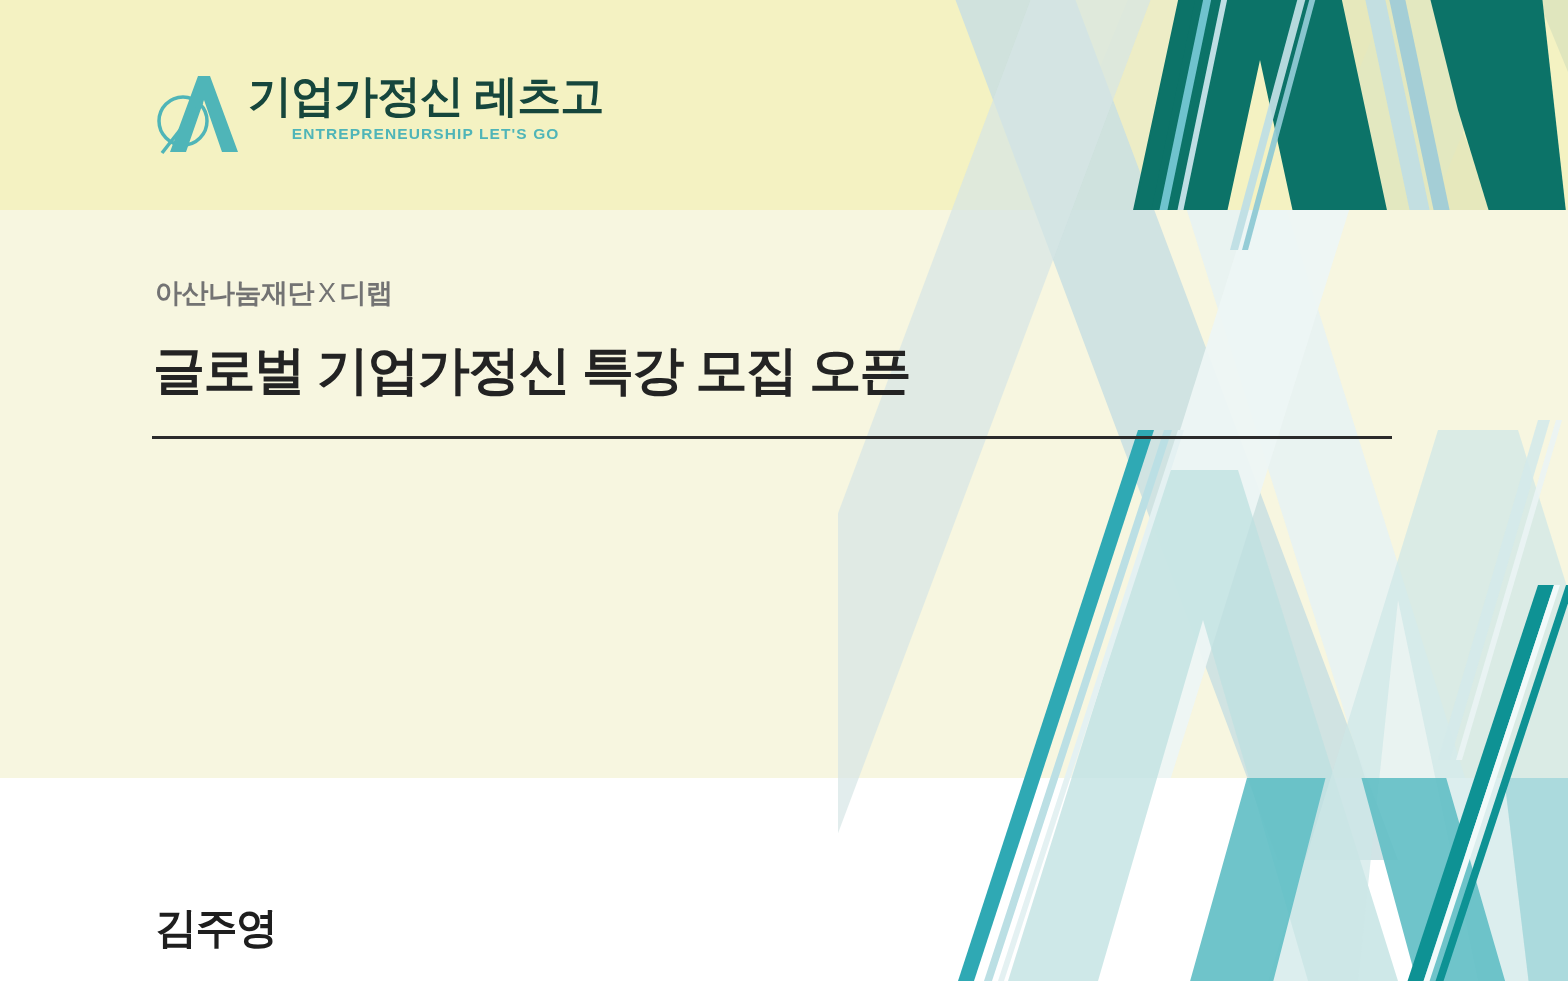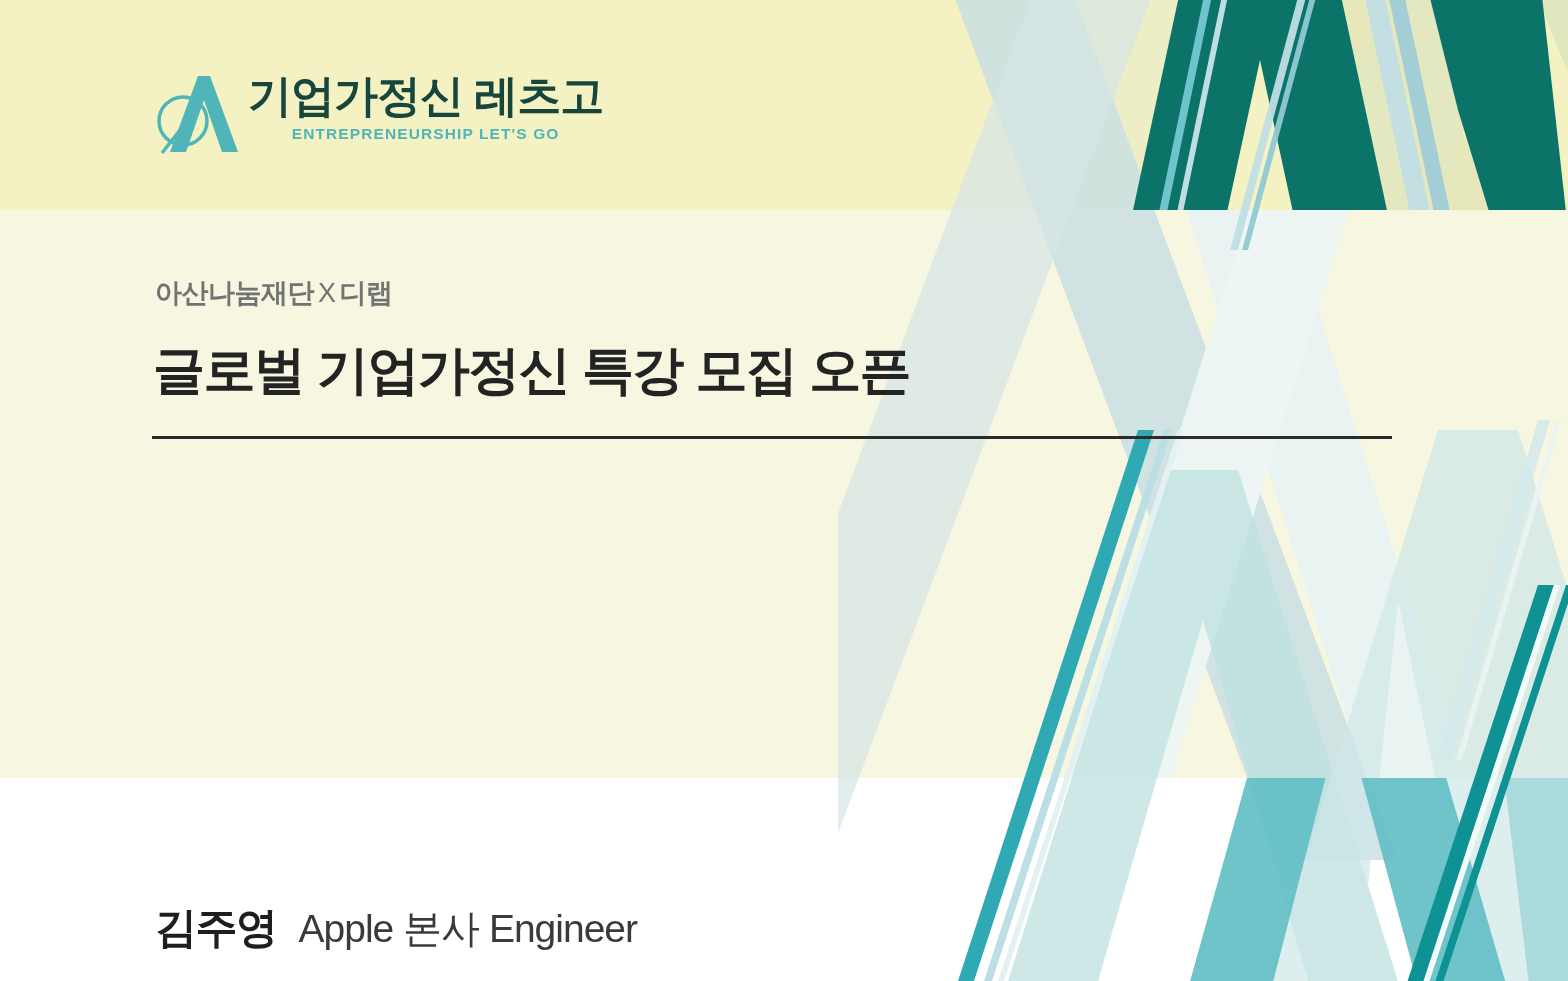--- a/index.html
+++ b/index.html
@@ -255,16 +255,15 @@
     <span>아산나눔재단</span><span class="x">X</span><span>디랩</span>
   </div>
 
   <div class="headline">글로벌 기업가정신 특강 모집 오픈</div>
 
   <div class="divider"></div>
 
 
   <div class="speaker">
     <span class="speaker-name">김주영</span>
-    <span class="speaker-role">Apple 본사 Engineer</span>
   </div>
 
 </div>
 
 </body></html>

